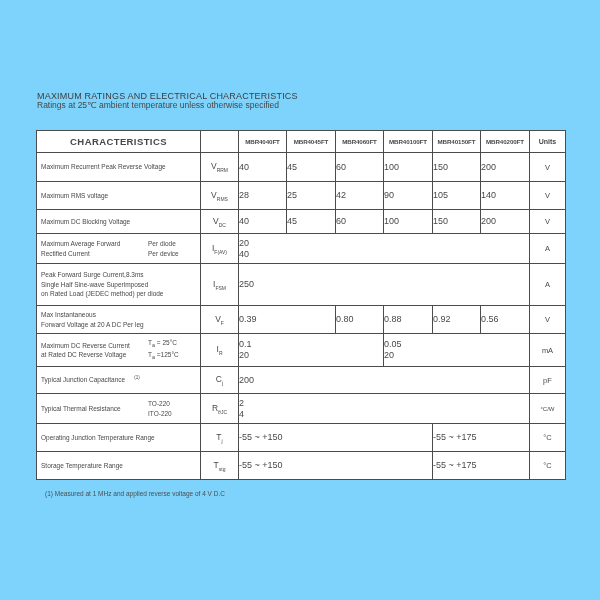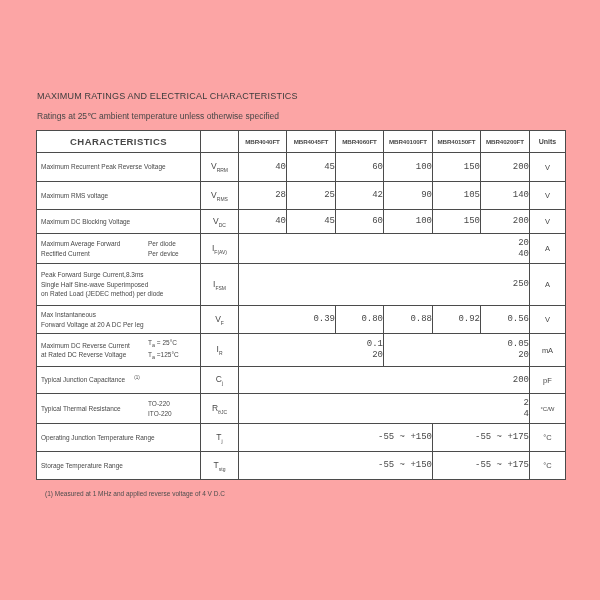--- a/index.html
+++ b/index.html
@@ -2,28 +2,28 @@
 <html><head>
 <meta charset="utf-8">
 <style>
   html,body { margin:0; padding:0; background:#ffffff; }
   body {
     width:600px; height:600px; position:relative; overflow:hidden;
     font-family:"Liberation Sans","DejaVu Sans",sans-serif;
     color:#424242;
     -webkit-font-smoothing:antialiased;
   }
-  .page { position:absolute; inset:0; background:#fca5a5; }
+  .page { position:absolute; inset:0; background:#7dd3fc; }
 
   .title {
     position:absolute; left:37px; top:91px;
     font-size:9px; letter-spacing:0.2px; color:#3c3c3c;
   }
   .subtitle {
-    position:absolute; left:37px; top:111px;
+    position:absolute; left:37px; top:100px;
     font-size:8.5px; color:#474747;
   }
 
   table.specs {
     position:absolute; left:36px; top:130px;
     width:529px; table-layout:fixed; border-collapse:collapse;
     background:#ffffff;
   }
   table.specs th, table.specs td {
     border:1px solid #4b4b4b; padding:0;
@@ -37,21 +37,21 @@
   th.unit-h { font-size:7px;  font-weight:bold; color:#2f2f2f; text-align:center; }
 
   td.lbl { font-size:6.5px; color:#4d4d4d; }
   .lblwrap { display:flex; align-items:center; width:100%; }
   .lbl-lines { flex:1 1 auto; padding-left:4px; line-height:1.45; }
   .lbl-sub   { flex:0 0 52px; width:52px; line-height:1.45; text-align:left; }
 
   td.sym { font-size:8.5px; text-align:center; color:#474747; }
   td.sym sub { font-size:5px; }
 
-  td.val { font-size:9px; text-align:right; color:#4a4a4a; line-height:1.2;font-family:Liberation Mono, monospace; }
+  td.val { font-size:9px; text-align:left; color:#4a4a4a; line-height:1.2; }
 
   td.unit { font-size:7.5px; text-align:center; color:#4a4a4a; }
   td.unit.small { font-size:6px; }
 
   td.lbl sup { font-size:4.5px; }
 
   .footnote {
     position:absolute; left:45px; top:490px;
     font-size:6.5px; color:#4d4d4d;
   }

